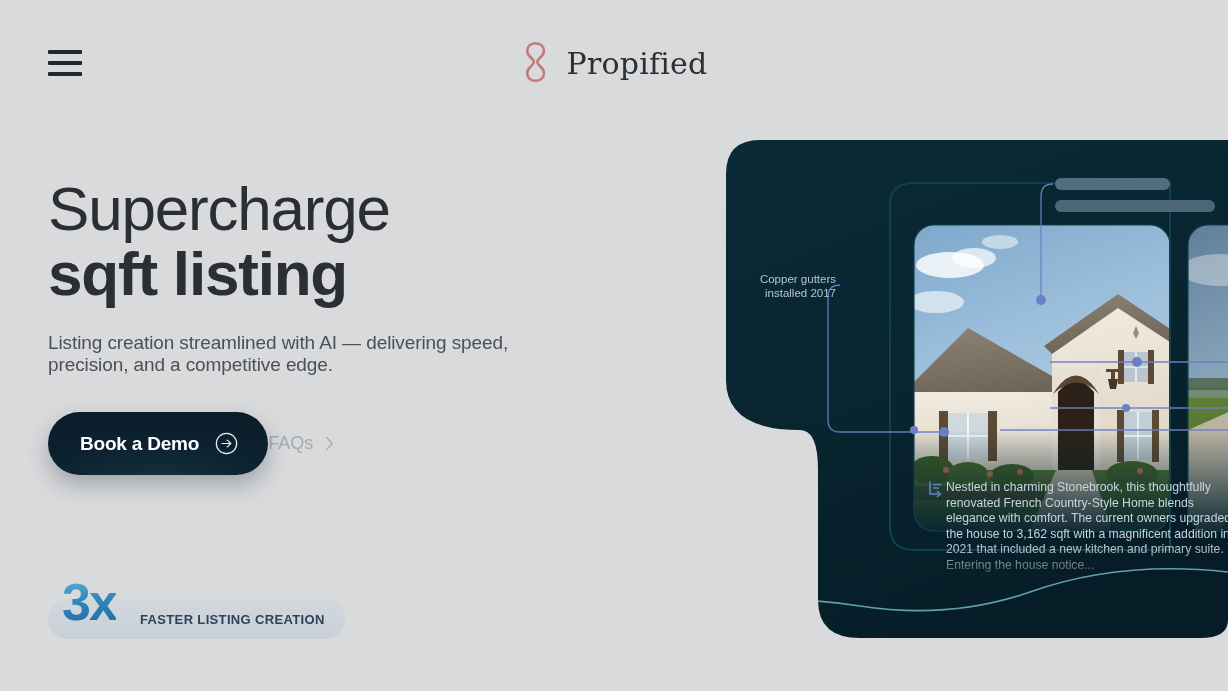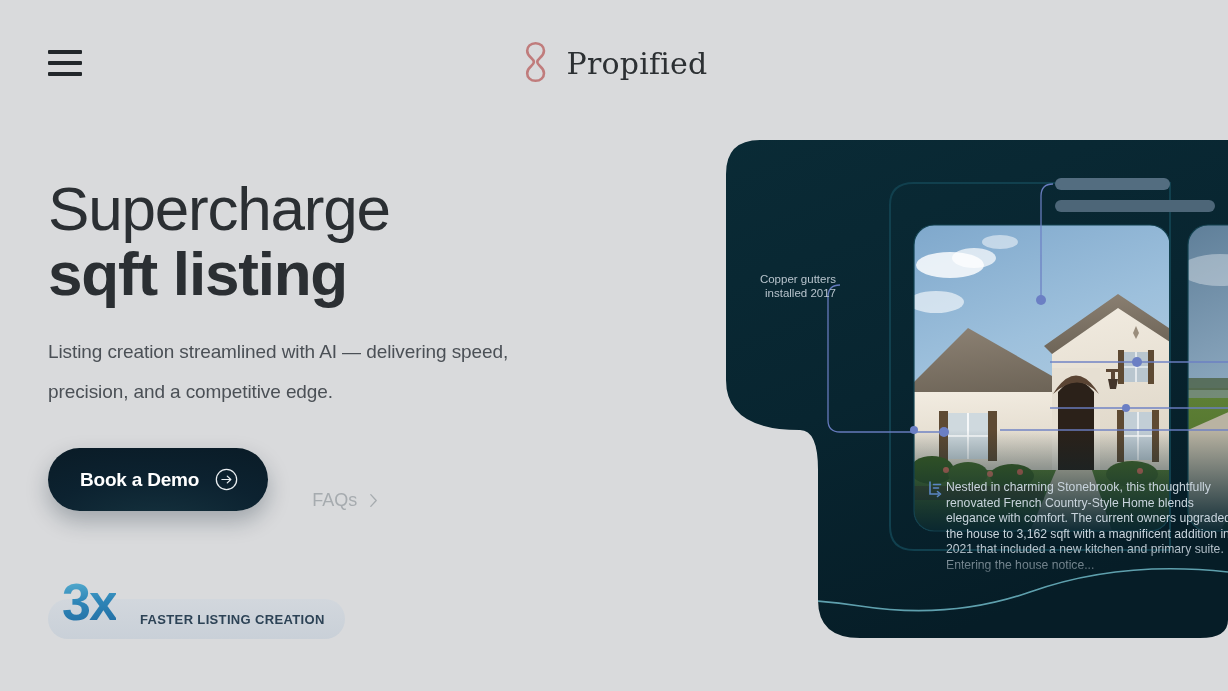--- a/index.html
+++ b/index.html
@@ -80,32 +80,31 @@
     line-height: 65px;
     color: #2b2f33;
     letter-spacing: -1.2px;
   }
   .headline .l1 { font-weight: 300; display: block; }
   .headline .l2 { font-weight: 700; display: block; }
 
   .subhead {
     margin-top: 26px;
     font-size: 19px;
-    line-height: 40px;
+    line-height: 22px;
     color: #4b5056;
     font-weight: 400;
     letter-spacing: -0.1px;
     max-width: 470px;
   }
 
   .cta-row {
     margin-top: 36px;
     display: flex;
-    align-items: flex-end;
-    gap: 44px;
+    align-items: center;
   }
 
   .btn-demo {
     position: relative;
     display: inline-flex;
     align-items: center;
     gap: 16px;
     background: radial-gradient(120% 160% at 50% 120%, #15323e 0%, #0c2230 45%, #091923 100%);
     color: #ffffff;
     border: none;

